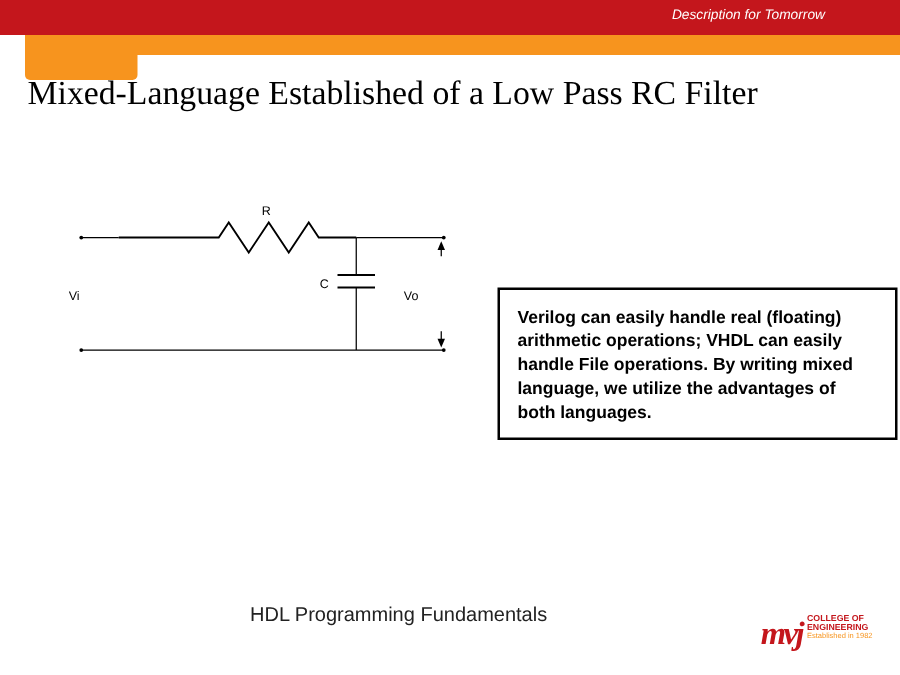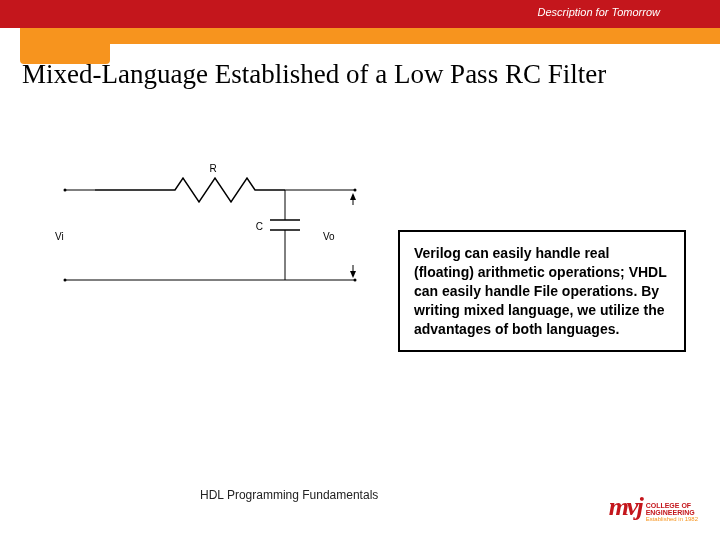--- a/index.html
+++ b/index.html
@@ -58,41 +58,41 @@
     position: absolute;
     top: 160px;
     left: 55px;
     width: 320px;
     height: 140px;
   }
   .callout {
     position: absolute;
     top: 230px;
     left: 398px;
-    width: 288px;
+    width: 320px;
     border: 2px solid #000;
     padding: 12px 14px;
     font-size: 14px;
     font-weight: bold;
     line-height: 1.35;
     font-family: Arial, sans-serif;
   }
   .footer-text {
     position: absolute;
     bottom: 38px;
     left: 200px;
-    font-size: 12px;
+    font-size: 16px;
     color: #222;
   }
   .logo {
     position: absolute;
     bottom: 18px;
     right: 22px;
     display: flex;
-    align-items: flex-end;
+    align-items: flex-start;
     gap: 4px;
   }
   .logo-mark {
     font-family: "Times New Roman", serif;
     font-size: 26px;
     font-weight: bold;
     font-style: italic;
     color: #c4161c;
     letter-spacing: -2px;
   }

